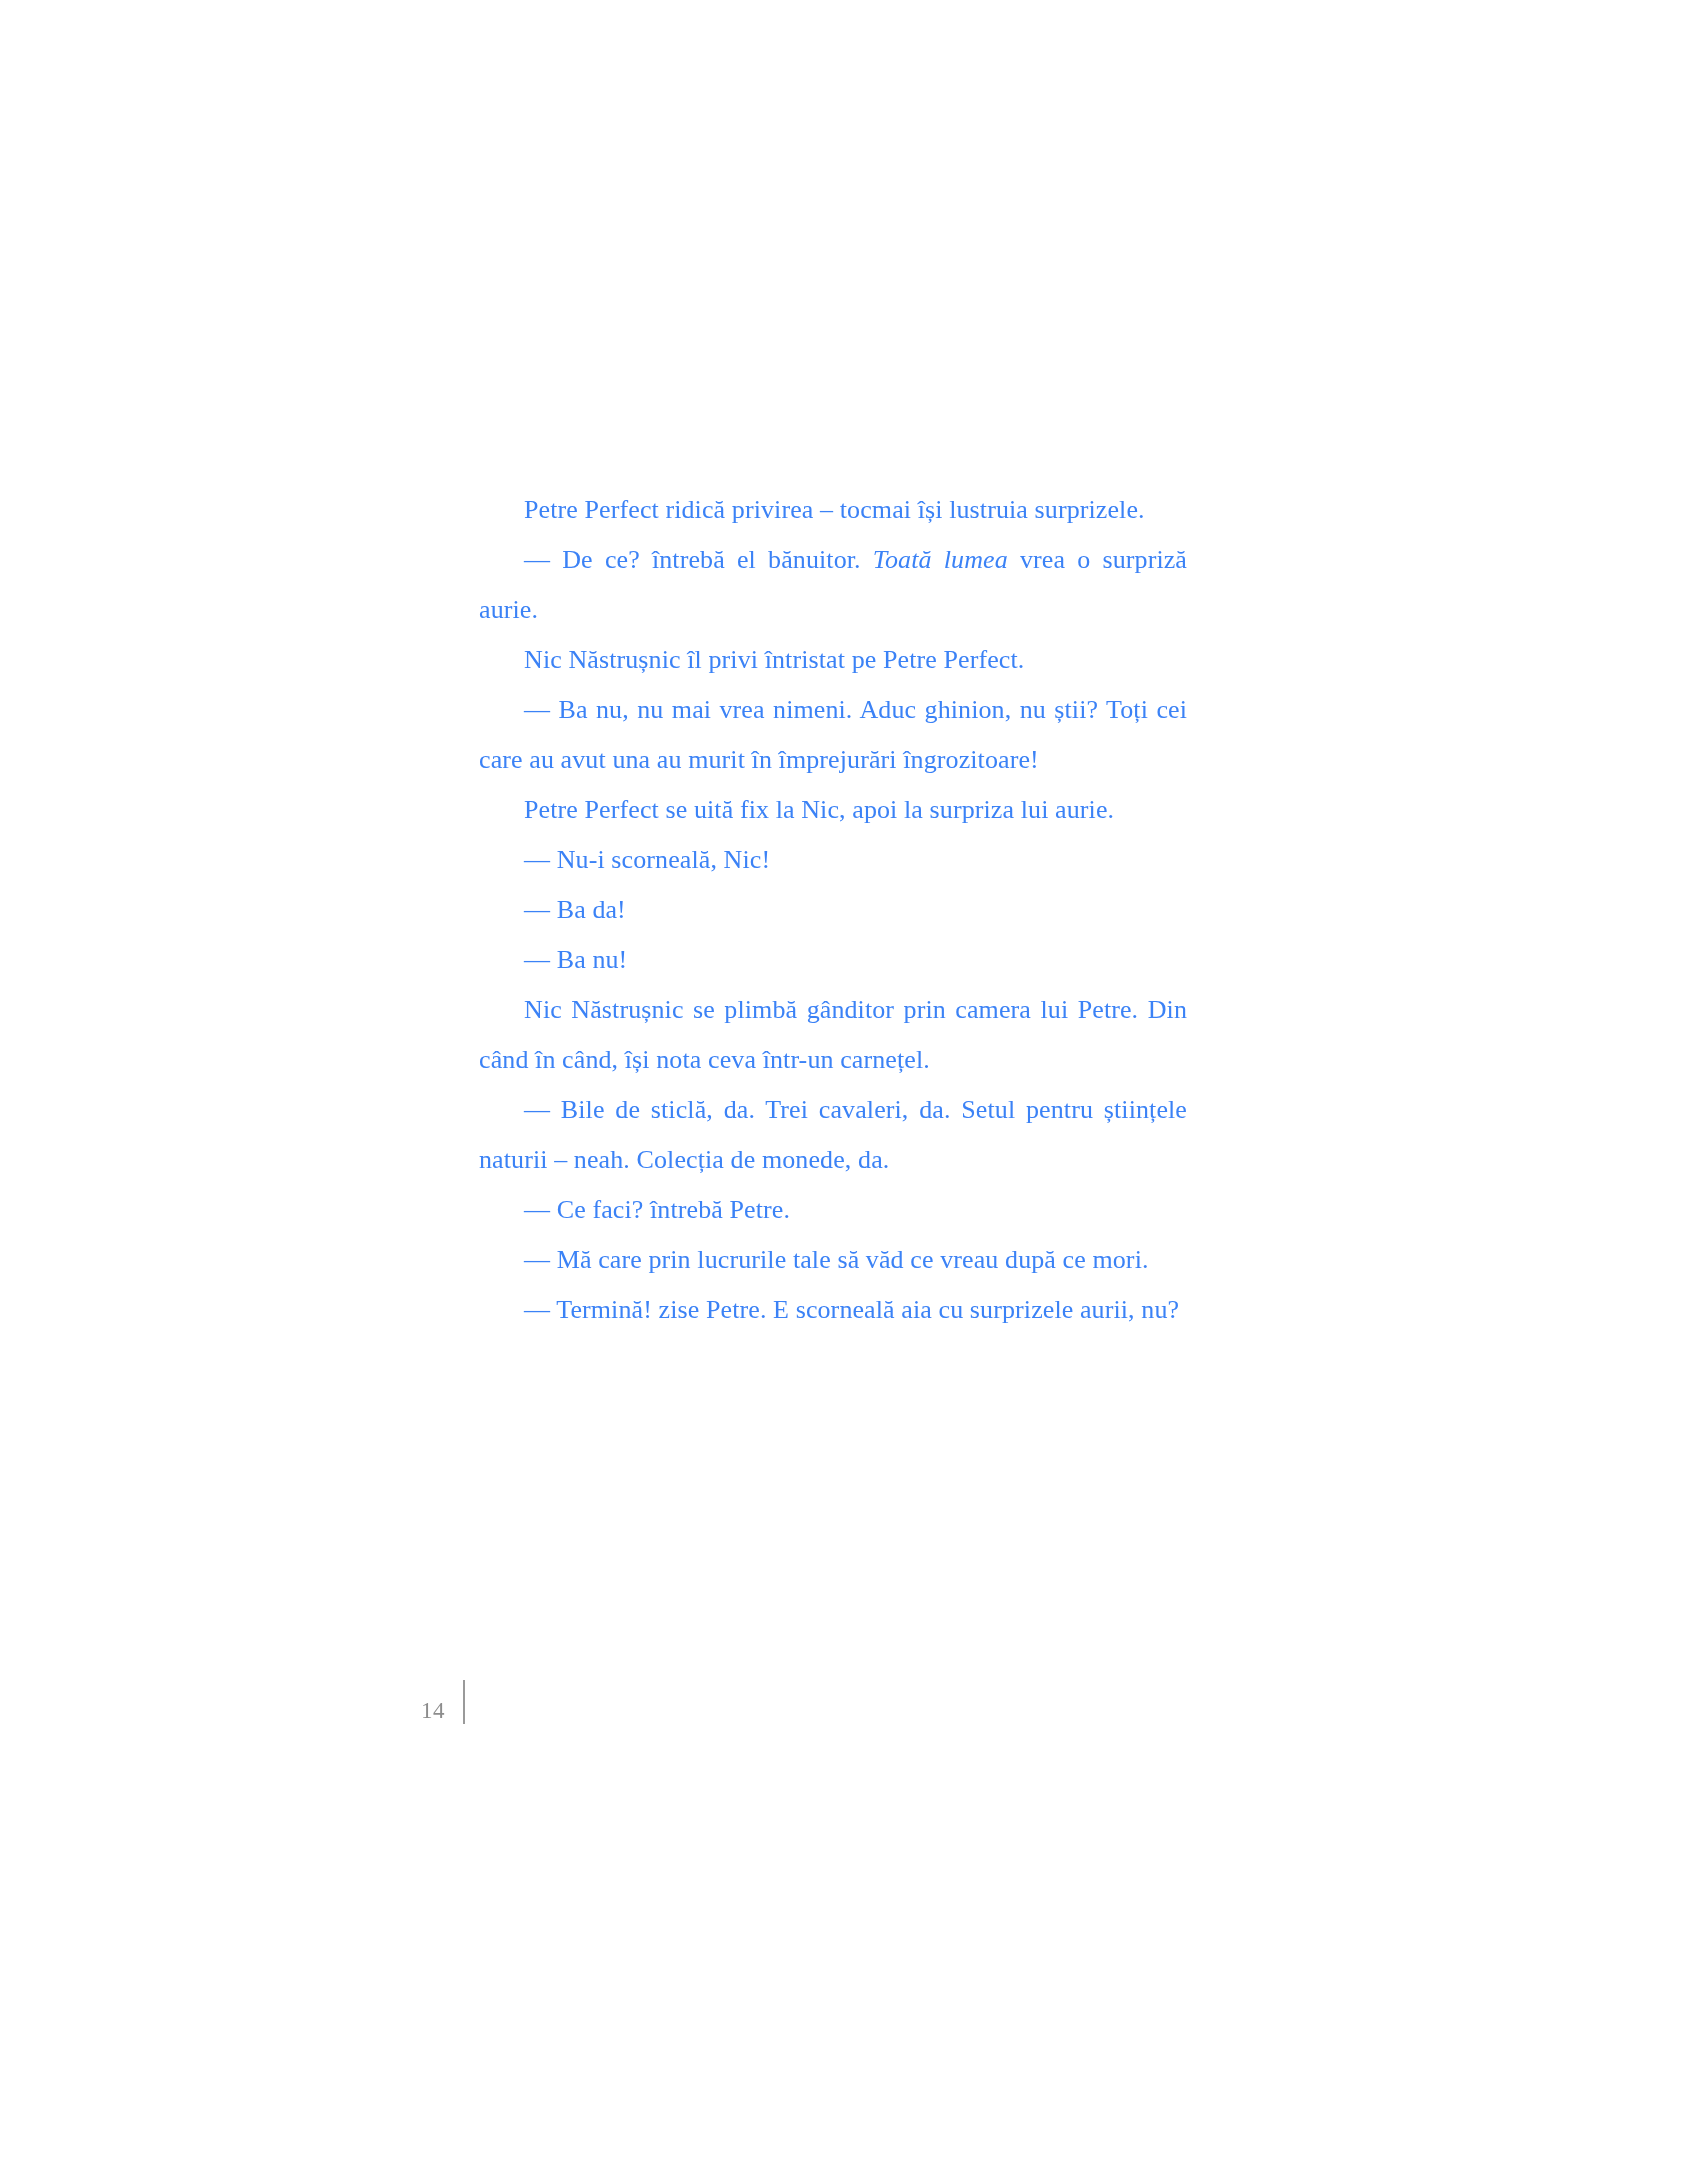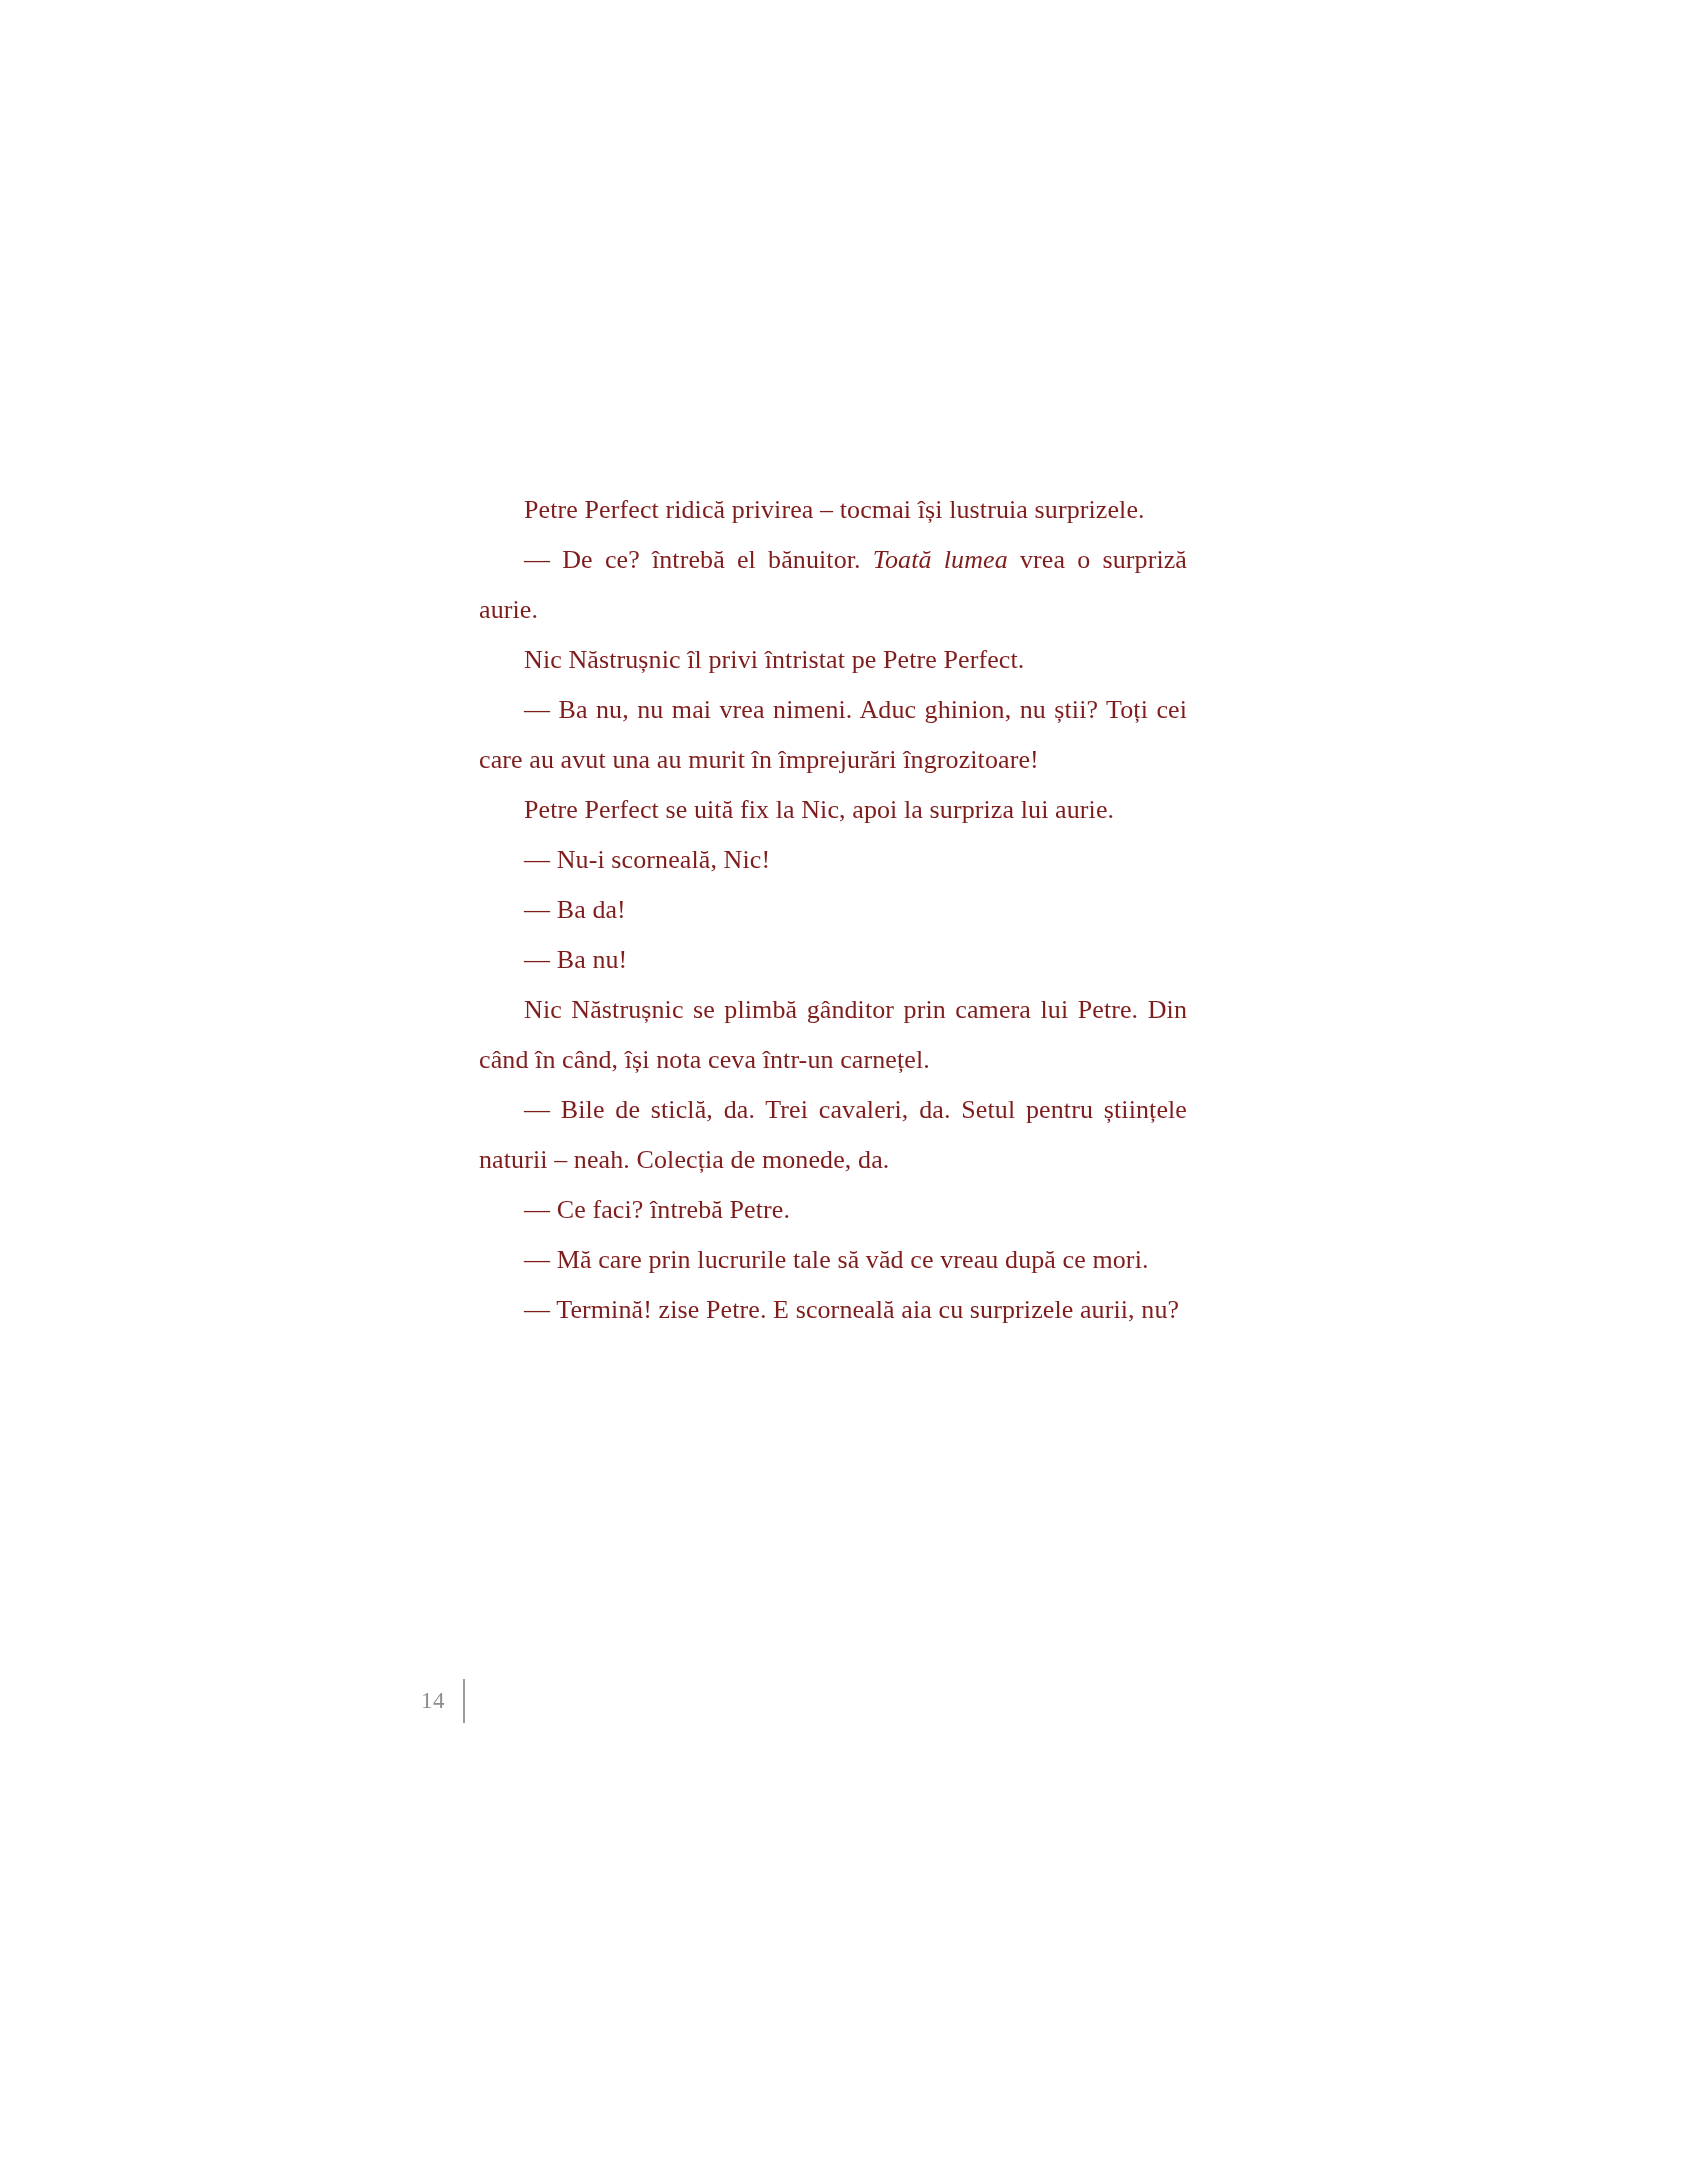--- a/index.html
+++ b/index.html
@@ -26,30 +26,30 @@
     top: 485px;
     width: 708px;
   }
   .para {
     margin: 0;
     font-size: 26px;
     line-height: 50px;
     text-align: justify;
     text-indent: 45px;
     letter-spacing: 0.1px;
-    color: #7f1d1d;
+    color: #3b82f6;
   }
   .para em {
   }
   .folio {
     position: absolute;
     left: 421px;
     top: 1678px;
     display: flex;
-    align-items: center;
+    align-items: flex-end;
     height: 46px;
   }
   .folio-num {
     font-size: 23px;
     color: #8d8d8d;
     letter-spacing: 0.5px;
     font-family: "Liberation Serif", serif;
   }
   .folio-rule {
     width: 2px;

